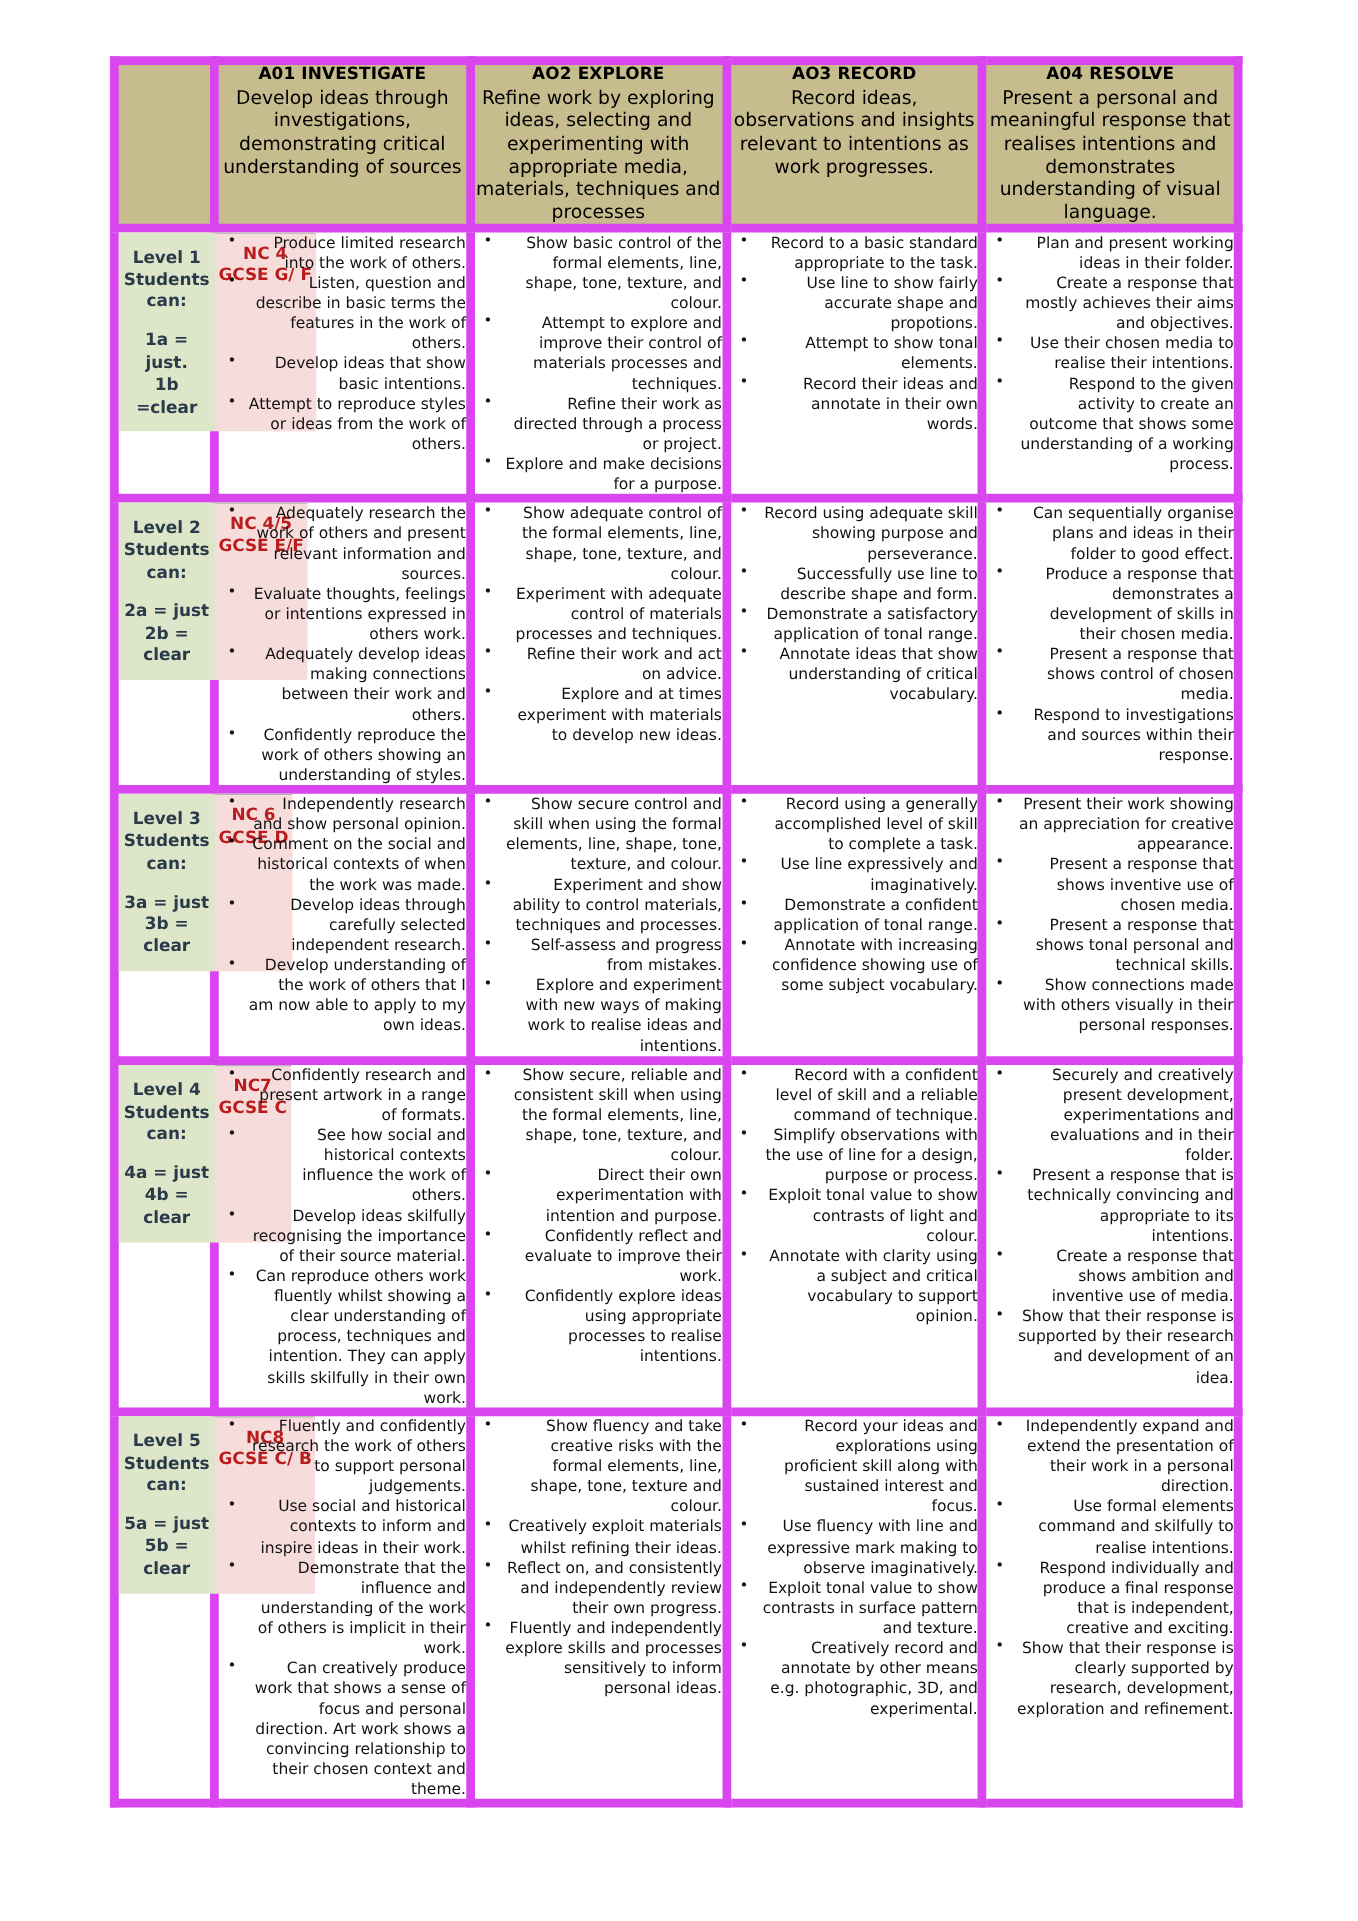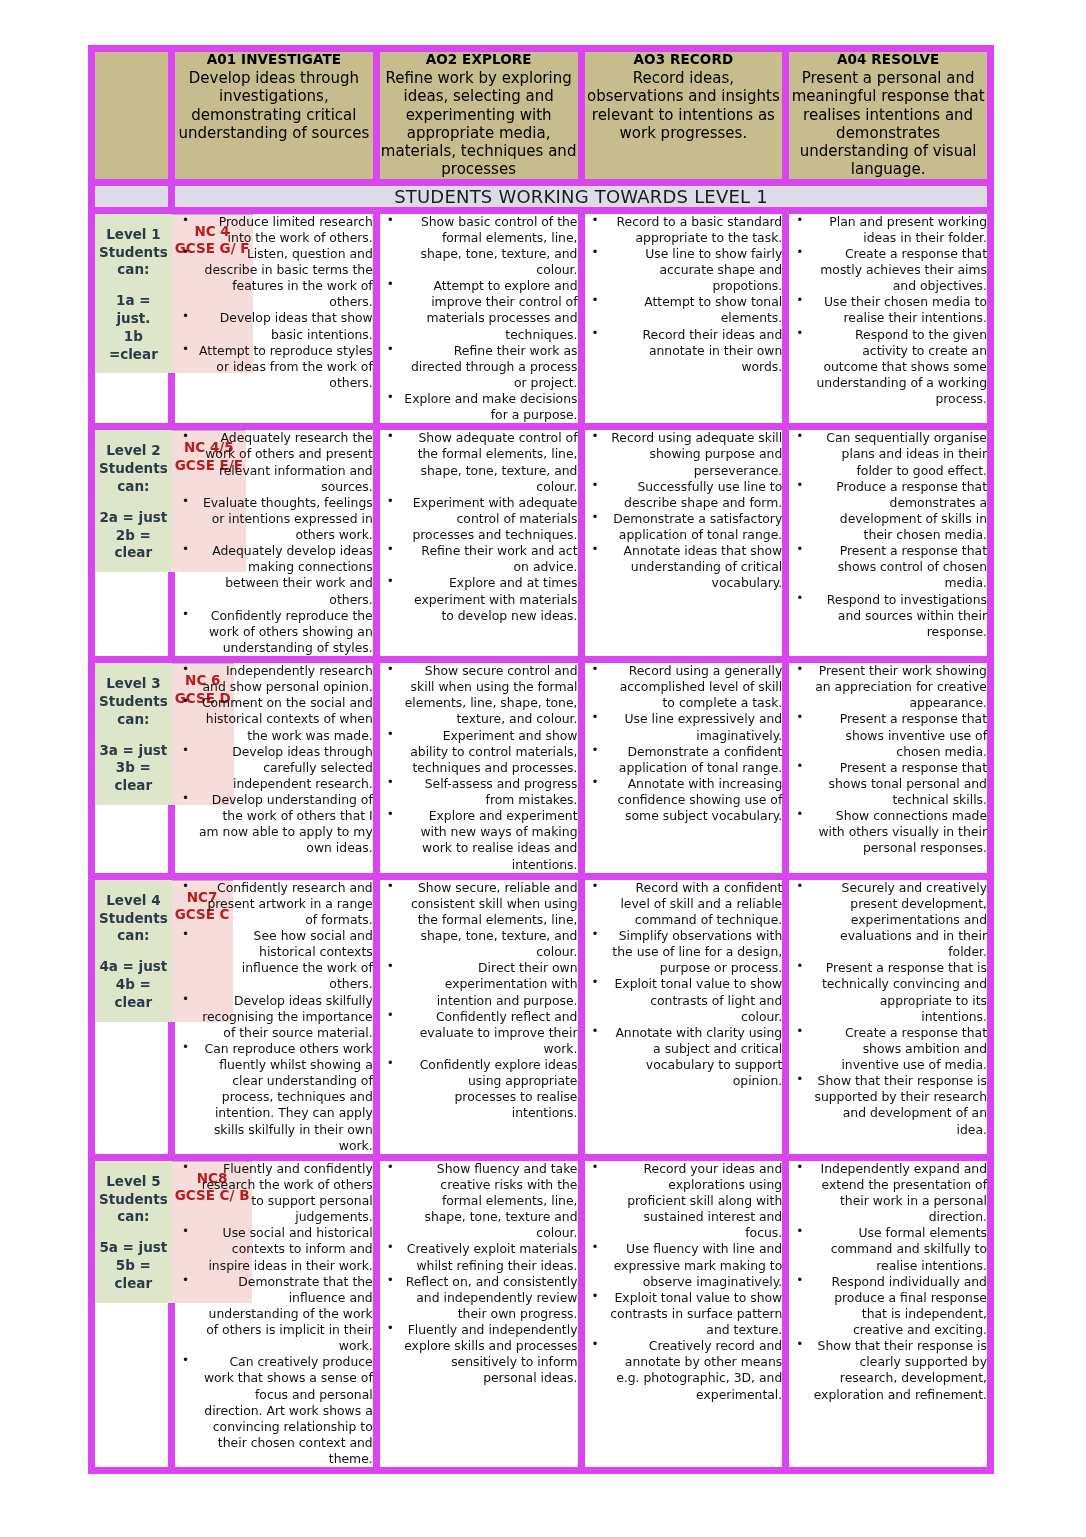--- a/index.html
+++ b/index.html
@@ -161,24 +161,20 @@
         </td>
         <td class="hdr-cell">
           <span class="hdr-title">AO3 RECORD</span>
           <span class="hdr-desc">Record ideas, observations and insights relevant to intentions as work progresses.</span>
         </td>
         <td class="hdr-cell">
           <span class="hdr-title">A04 RESOLVE</span>
           <span class="hdr-desc">Present a personal and meaningful response that realises intentions and demonstrates understanding of visual language.</span>
         </td>
       </tr>
-      <tr>
-        <td class="banner-corner"></td>
-        <td class="banner-cell" colspan="4">STUDENTS WORKING TOWARDS LEVEL 1</td>
-      </tr>
     <tr>
           <td class="level-col">
             <div class="level-inner">
               <div class="level-top">
                 <span class="level-title">Level 1<br>Students can:</span>
                 <span class="level-gap"></span>
                 <span class="level-code">1a = just.<br>1b =clear</span>
               </div>
               <div class="level-badge">NC 4<br>GCSE G/ F</div>
             </div>

